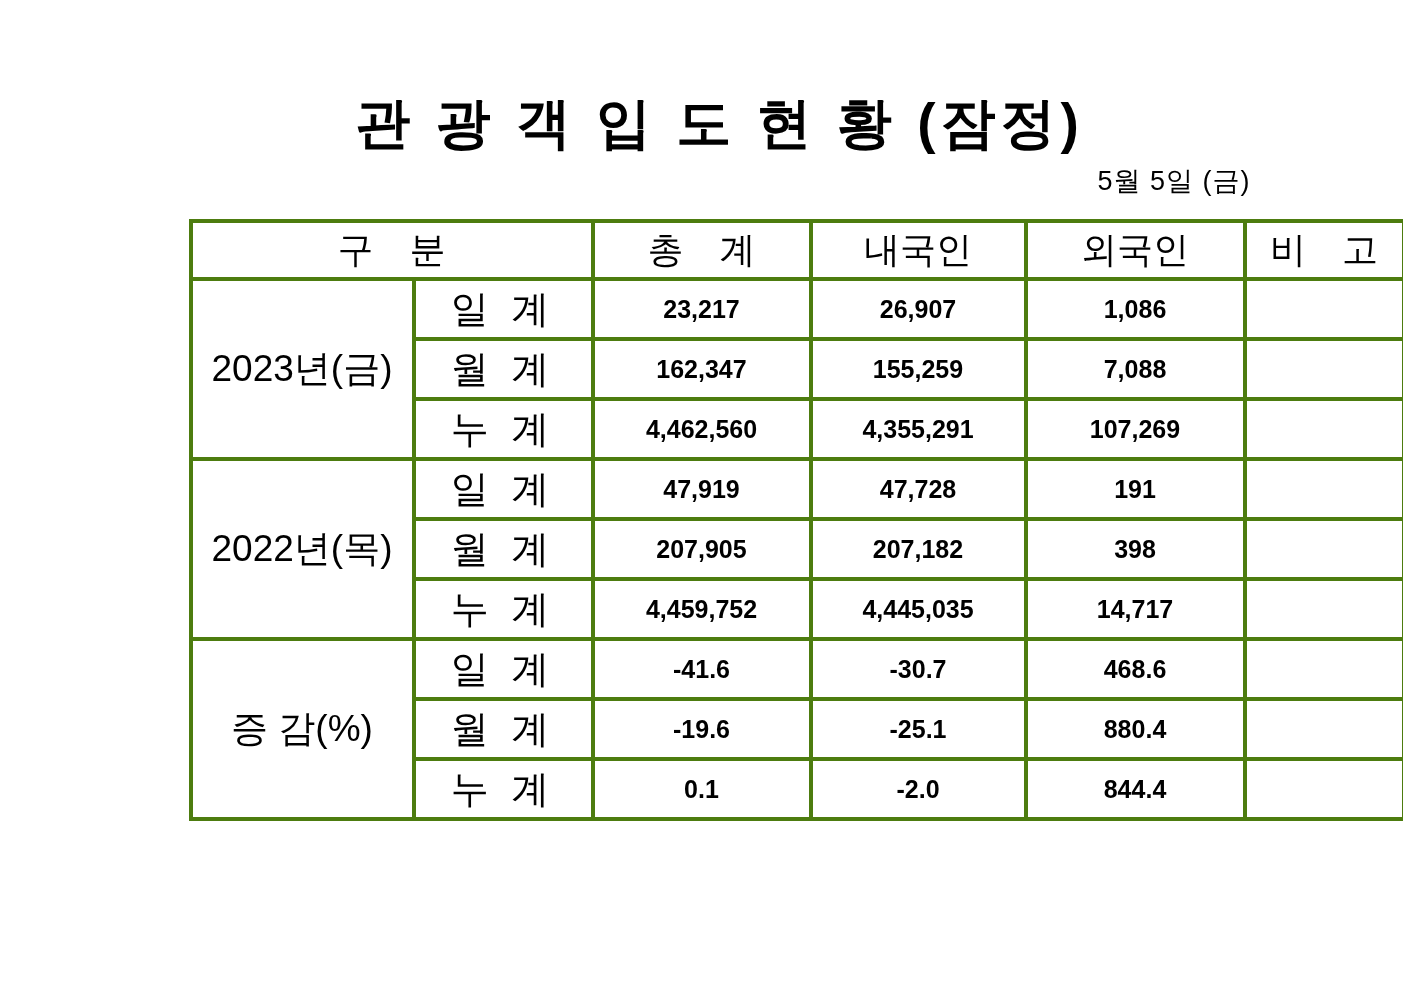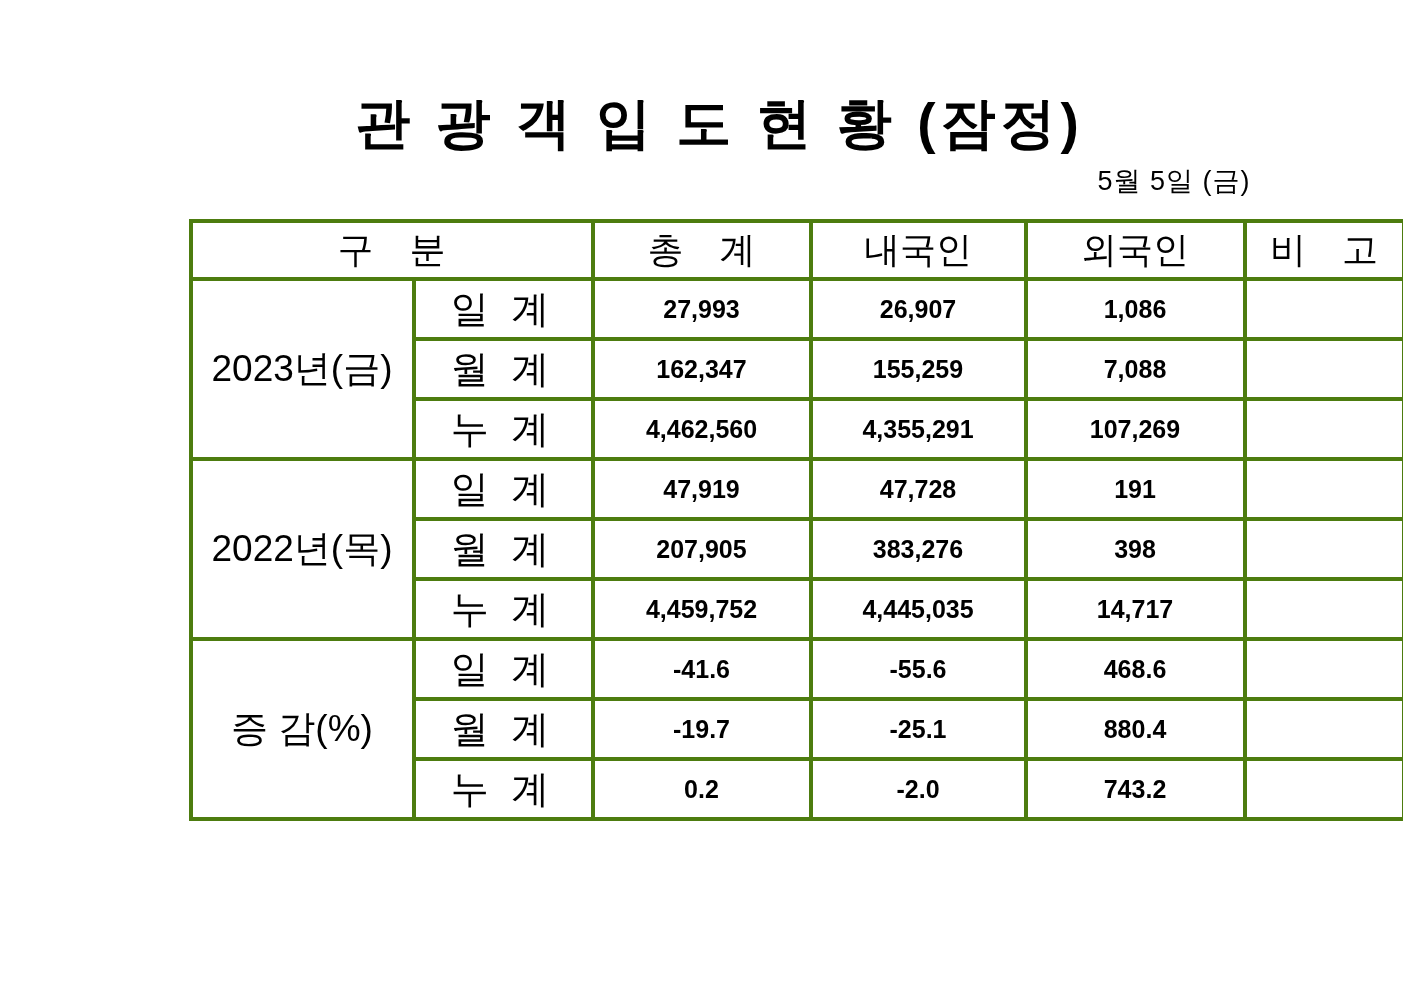--- a/index.html
+++ b/index.html
@@ -97,21 +97,21 @@
           <th>내국인</th>
           <th>외국인</th>
           <th>비　고</th>
         </tr>
       </thead>
       <tbody>
 
         <tr>
           <td rowspan="3" class="group-label">2023년(금)</td>
           <td class="row-label">일 계</td>
-          <td class="num">27,993</td>
+          <td class="num">23,217</td>
           <td class="num">26,907</td>
           <td class="num">1,086</td>
           <td class="remarks-cell"></td>
         </tr>
         <tr>
           <td class="row-label">월 계</td>
           <td class="num">162,347</td>
           <td class="num">155,259</td>
           <td class="num">7,088</td>
           <td class="remarks-cell"></td>
@@ -128,50 +128,50 @@
           <td rowspan="3" class="group-label">2022년(목)</td>
           <td class="row-label">일 계</td>
           <td class="num">47,919</td>
           <td class="num">47,728</td>
           <td class="num">191</td>
           <td class="remarks-cell"></td>
         </tr>
         <tr>
           <td class="row-label">월 계</td>
           <td class="num">207,905</td>
-          <td class="num">383,276</td>
+          <td class="num">207,182</td>
           <td class="num">398</td>
           <td class="remarks-cell"></td>
         </tr>
         <tr>
           <td class="row-label">누 계</td>
           <td class="num">4,459,752</td>
           <td class="num">4,445,035</td>
           <td class="num">14,717</td>
           <td class="remarks-cell"></td>
         </tr>
 
         <tr>
           <td rowspan="3" class="group-label">증 감(%)</td>
           <td class="row-label">일 계</td>
           <td class="num">-41.6</td>
-          <td class="num">-55.6</td>
+          <td class="num">-30.7</td>
           <td class="num">468.6</td>
           <td class="remarks-cell"></td>
         </tr>
         <tr>
           <td class="row-label">월 계</td>
-          <td class="num">-19.7</td>
+          <td class="num">-19.6</td>
           <td class="num">-25.1</td>
           <td class="num">880.4</td>
           <td class="remarks-cell"></td>
         </tr>
         <tr>
           <td class="row-label">누 계</td>
-          <td class="num">0.2</td>
+          <td class="num">0.1</td>
           <td class="num">-2.0</td>
-          <td class="num">743.2</td>
+          <td class="num">844.4</td>
           <td class="remarks-cell"></td>
         </tr>
       </tbody>
     </table>
   </div>
 </div>
 
 </body></html>

